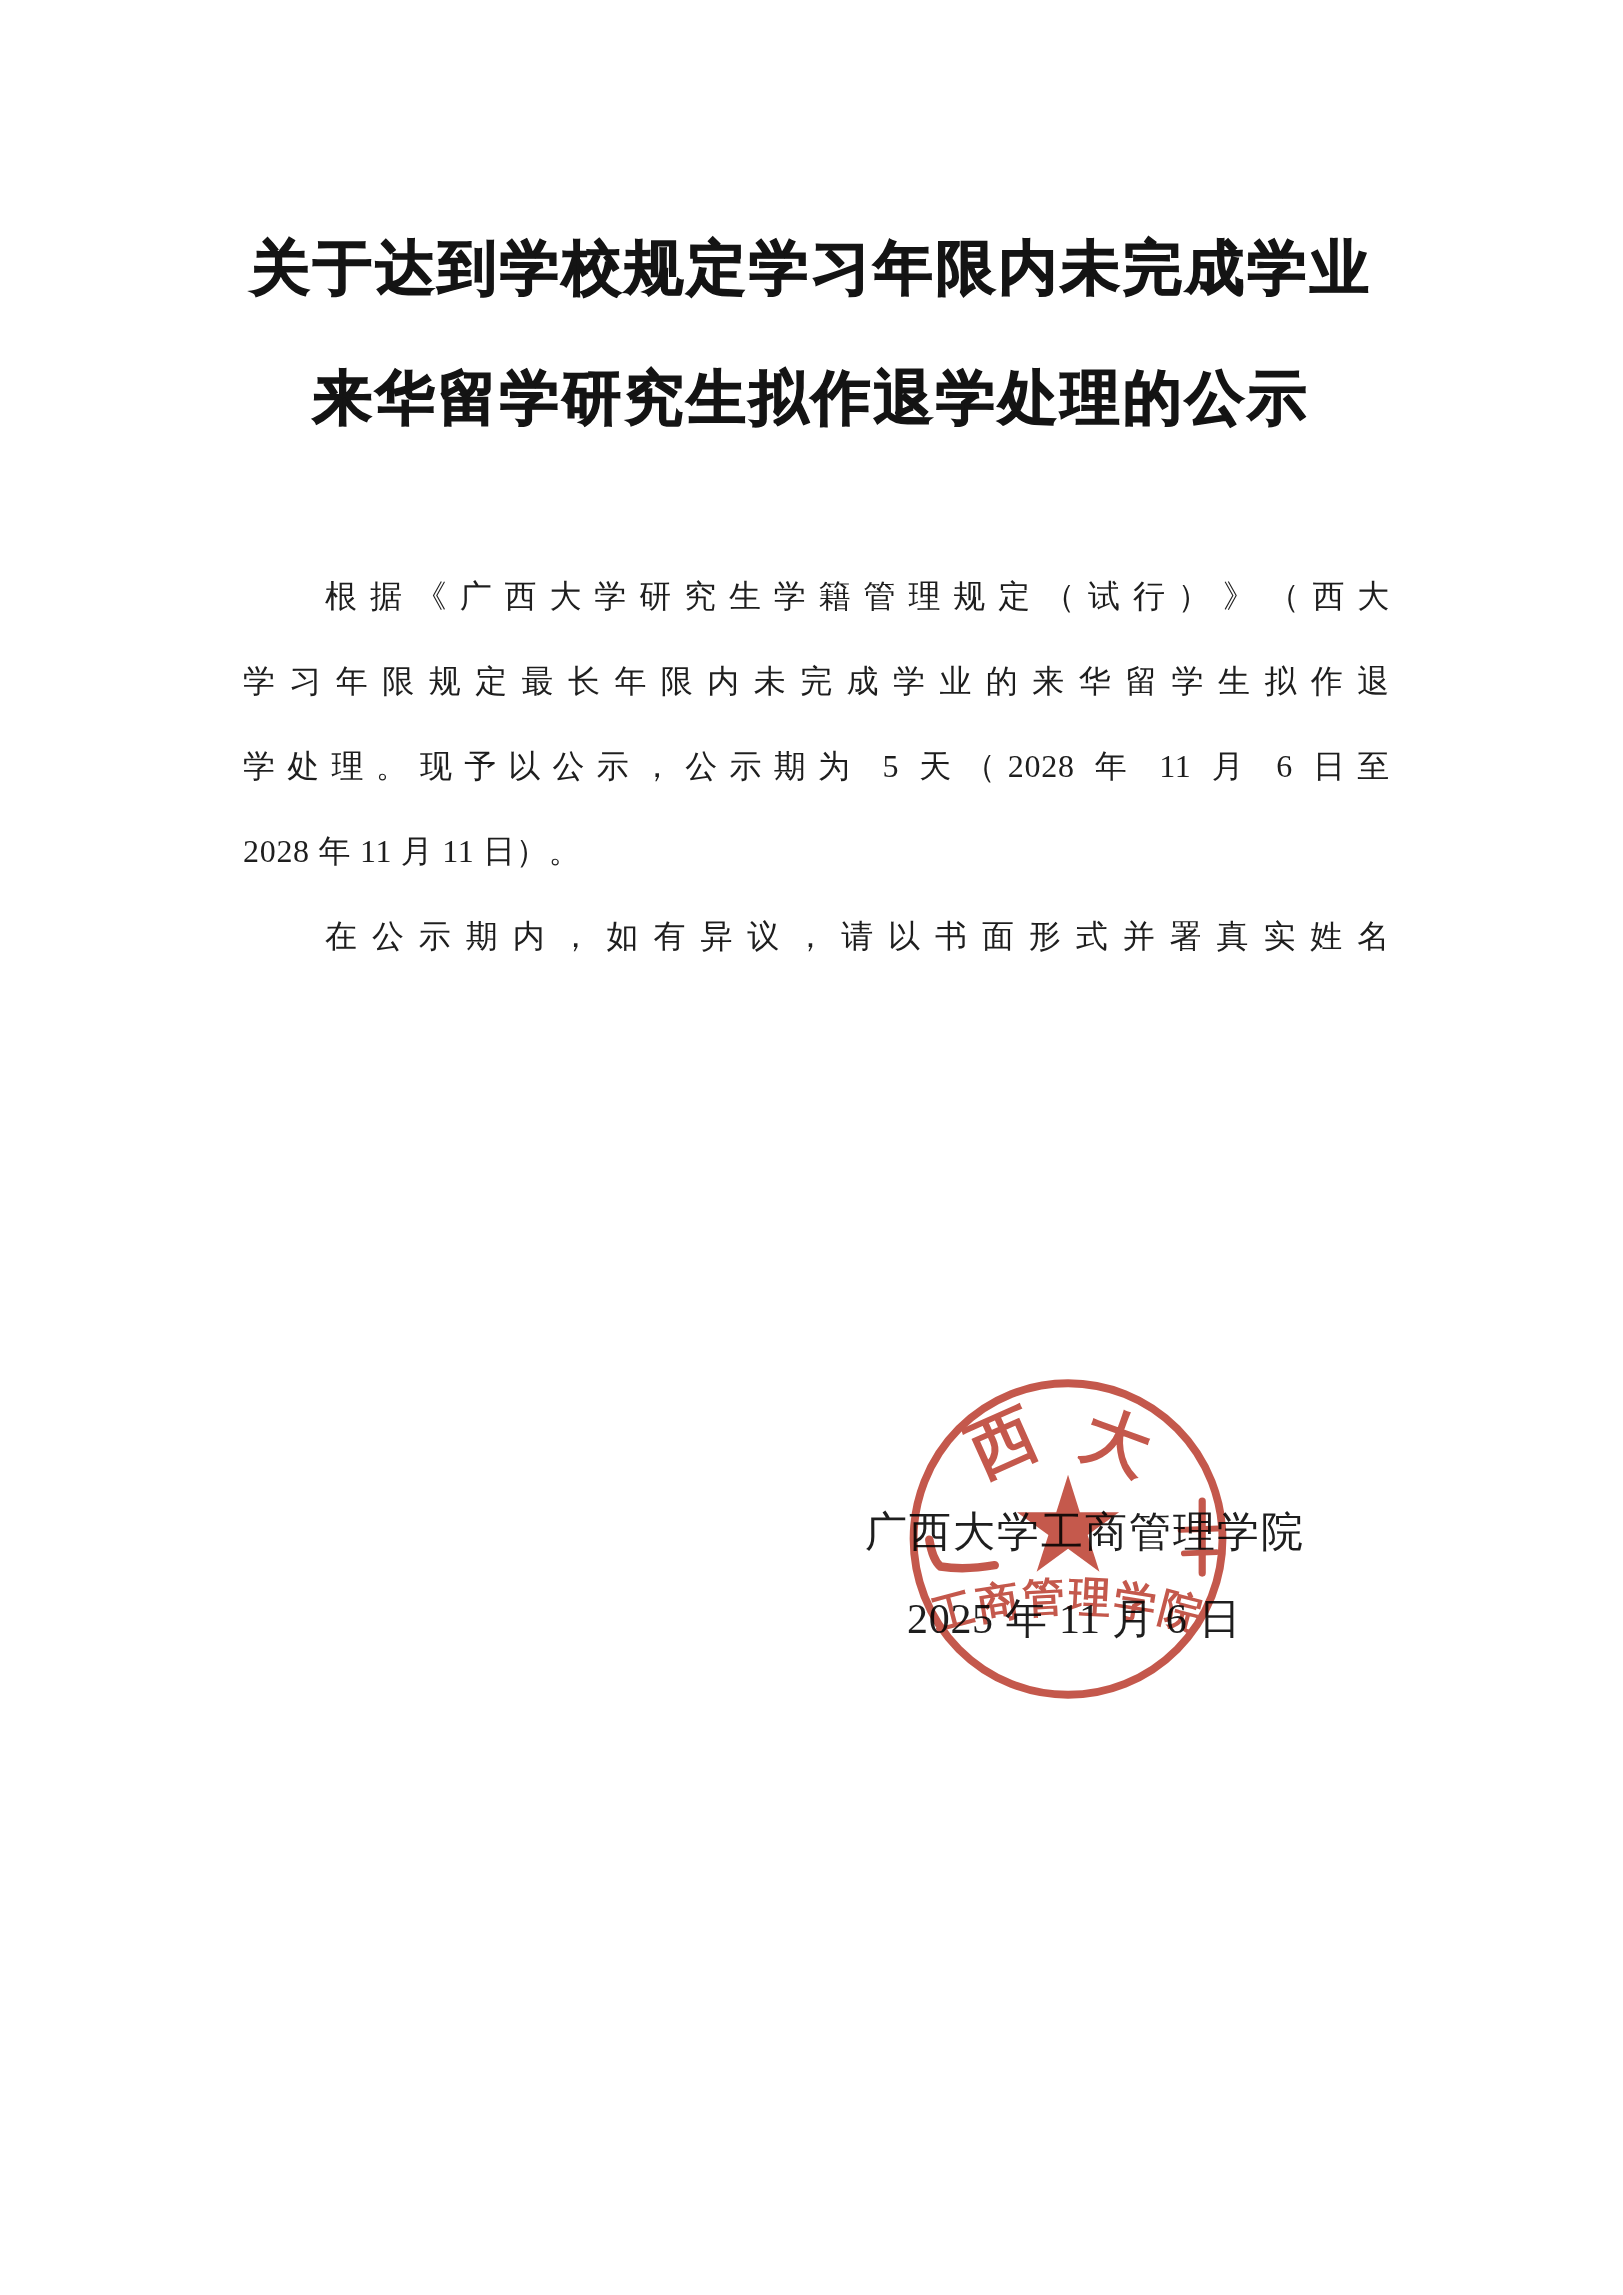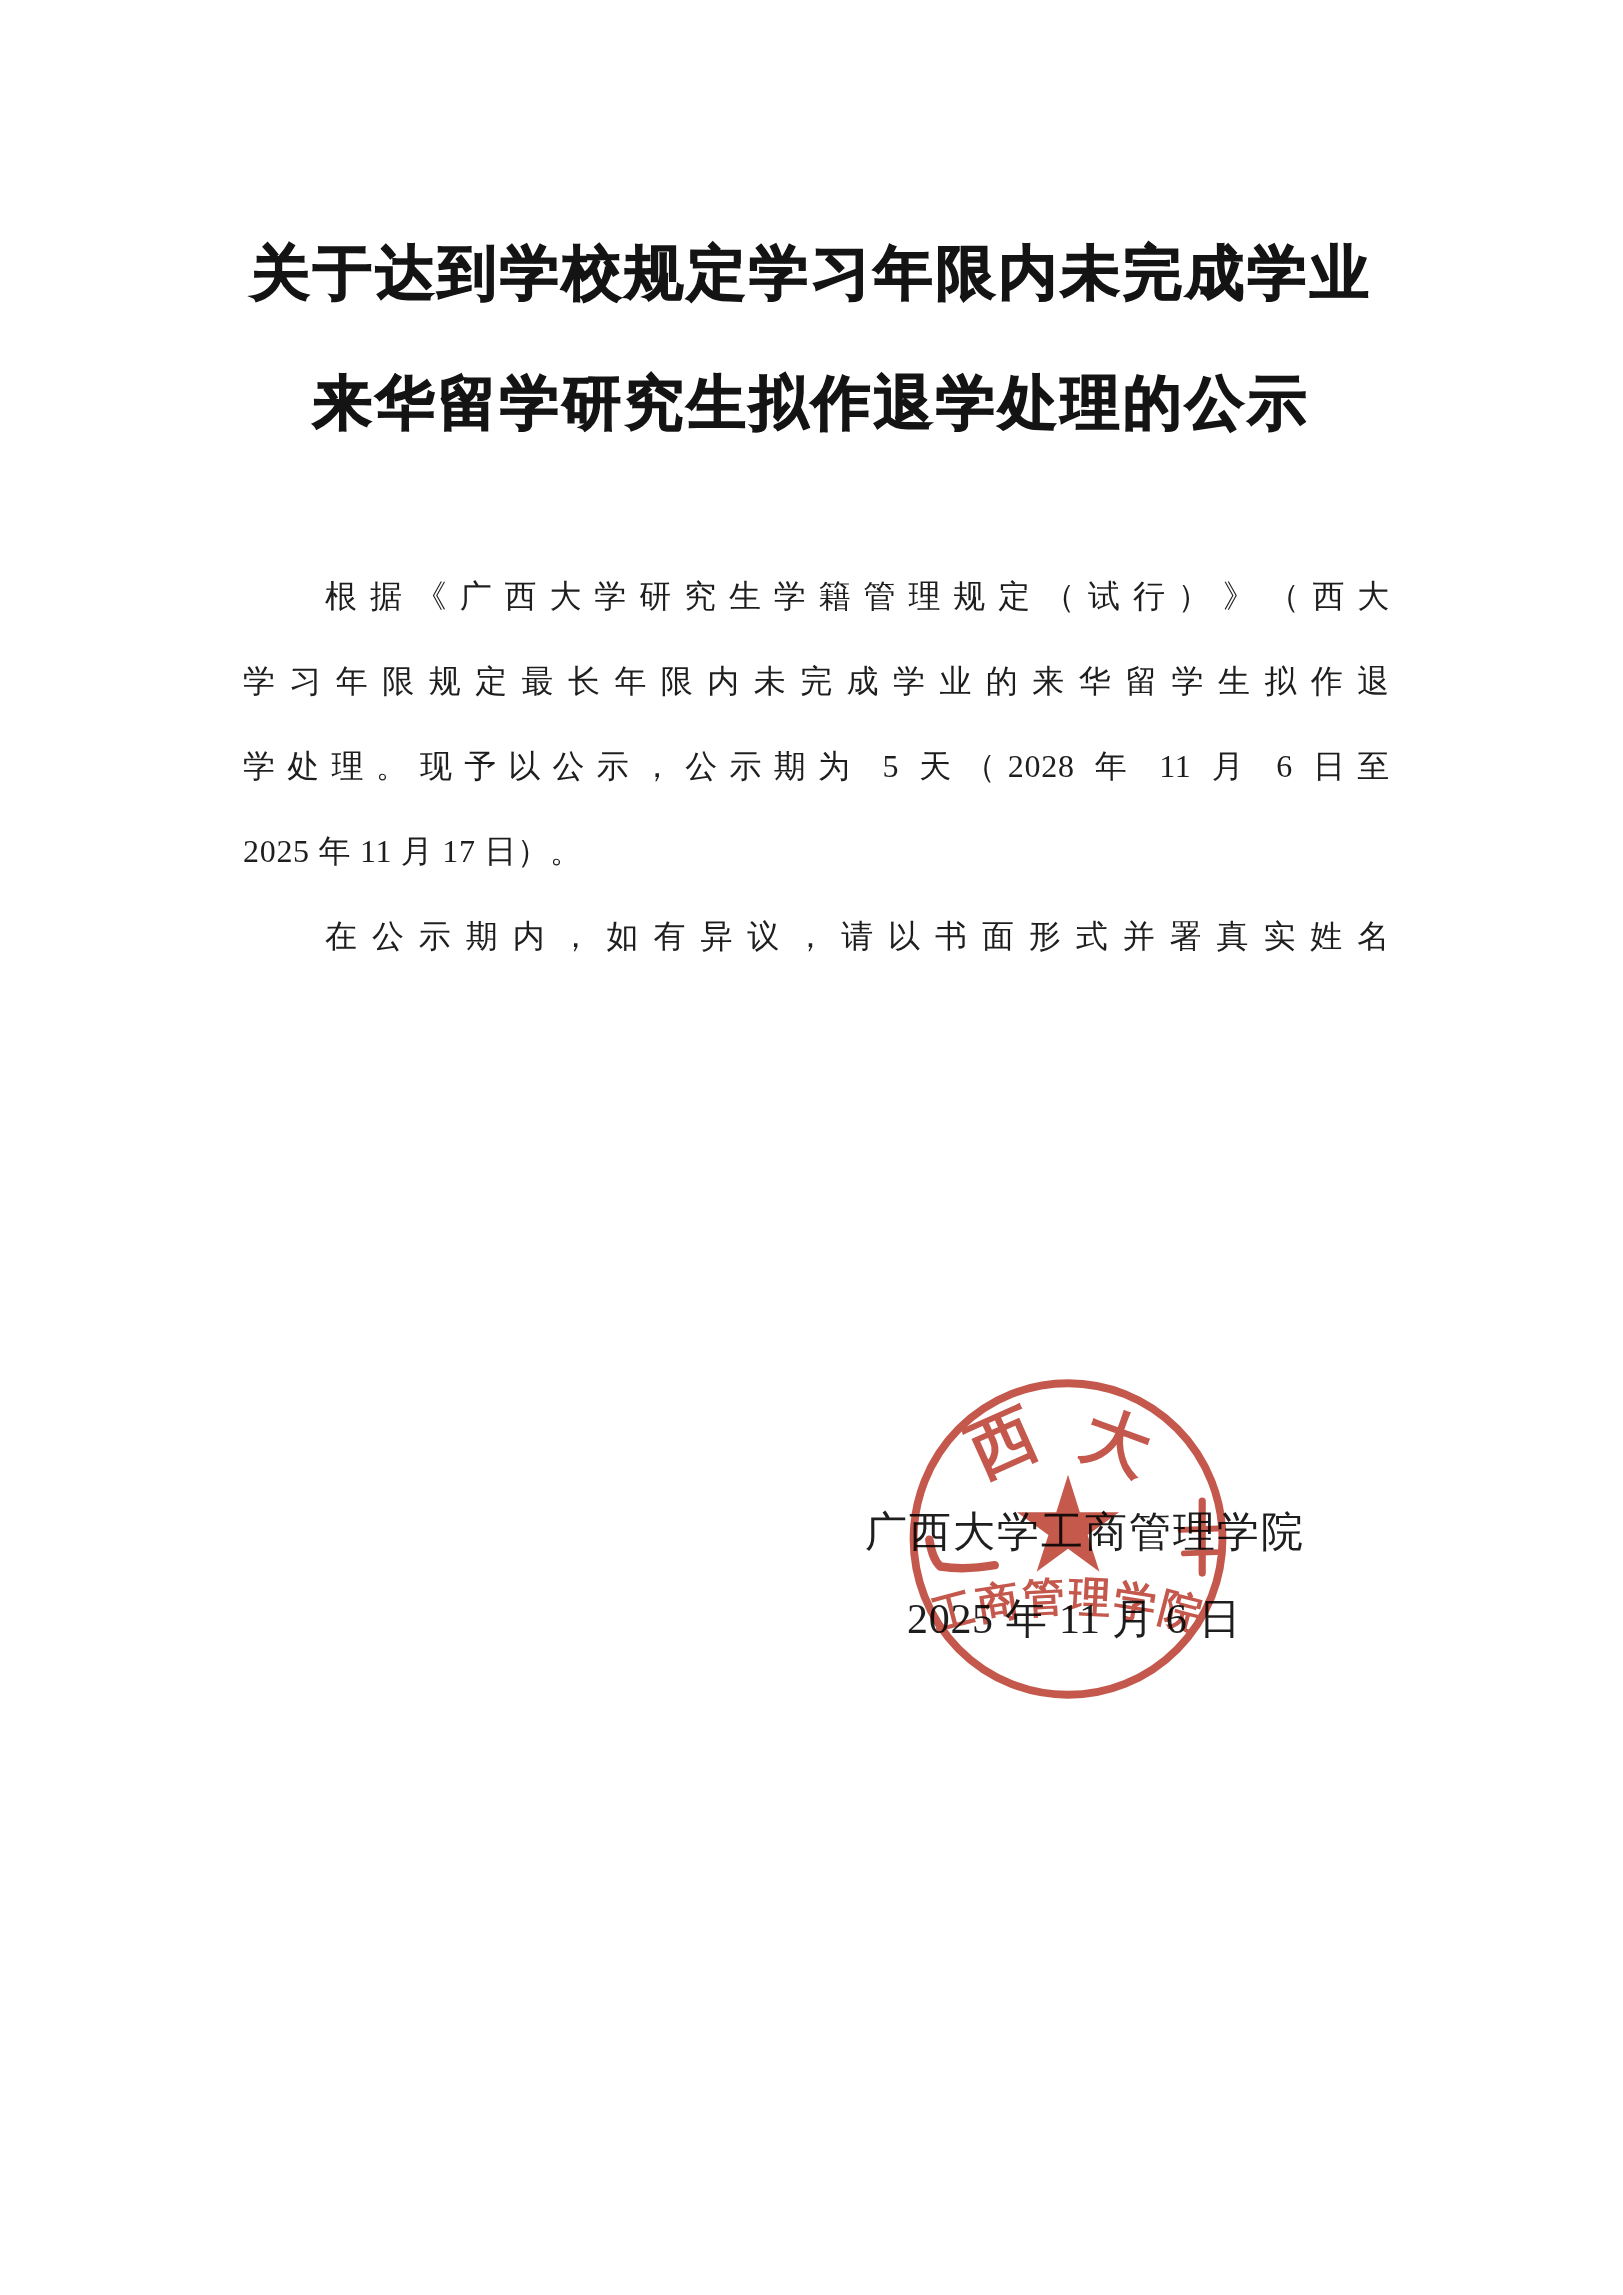--- a/index.html
+++ b/index.html
@@ -15,21 +15,21 @@
     overflow: hidden;
     font-family: "Liberation Serif", "DejaVu Serif", serif;
     color: #1c1c1c;
   }
   
   .title-line {
     position: absolute;
     left: 0;
     width: 1623px;
     text-align: center;
-    font-family: Liberation Sans, sans-serif;
+    font-family: Liberation Mono, monospace;
     font-weight: 900;
     font-size: 59px;
     line-height: 72px;
     letter-spacing: 3.3px;
     color: #141414;
     -webkit-text-stroke: 1.3px #141414;
     white-space: nowrap;
   }
   .title-line-1 { top: 237px; }
   .title-line-2 { top: 367px; }
@@ -103,21 +103,21 @@
 
 <div class="page">
 
   <div class="title-line title-line-1">关于达到学校规定学习年限内未完成学业</div>
   <div class="title-line title-line-2">来华留学研究生拟作退学处理的公示</div>
 
   <div class="body-block">
     <div class="body-line indent">根据《广西大学研究生学籍管理规定（试行）》（西大</div>
     <div class="body-line">学习年限规定最长年限内未完成学业的来华留学生拟作退</div>
     <div class="body-line">学处理。现予以公示，公示期为 5 天（2028 年 11 月 6 日至</div>
-    <div class="body-line left">2025 年 11 月 17 日）。</div>
+    <div class="body-line left">2028 年 11 月 11 日）。</div>
 
     <div class="body-line indent">在公示期内，如有异议，请以书面形式并署真实姓名</div>
 
   </div>
 
   <div class="signature-line">广西大学工商管理学院</div>
   <div class="date-line">2025 年 11 月 6 日</div>
 
   <svg class="seal" viewBox="0 0 492 492">
     <defs>

